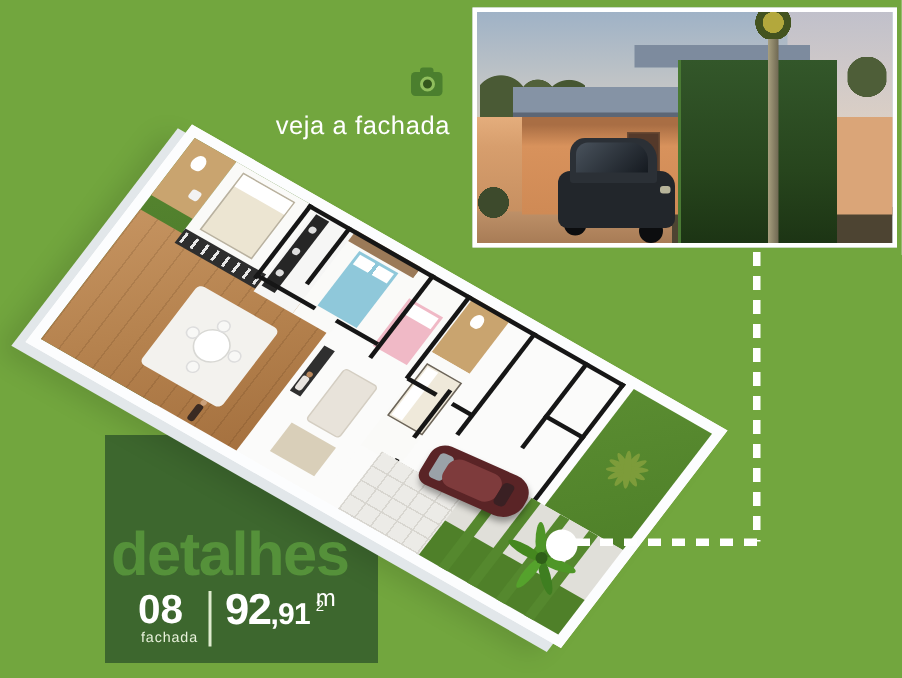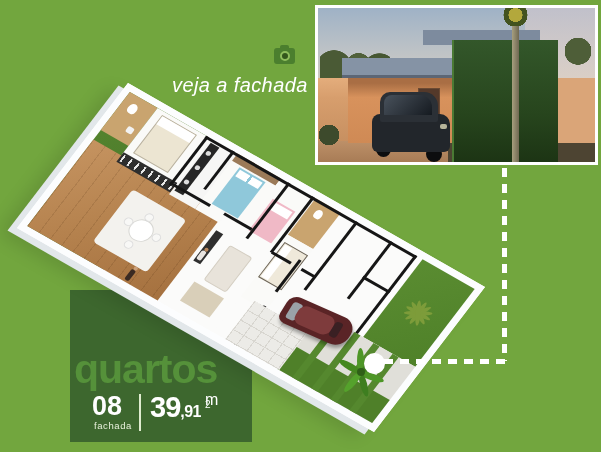--- a/index.html
+++ b/index.html
@@ -10,30 +10,30 @@
   
   .detail-panel{left:70px;top:290px;width:182px;height:152px;background:#3d672e;z-index:1;}
   .detalhes-title{left:74px;top:349px;font-size:41px;font-weight:bold;letter-spacing:-1px;
     color:#55913a;z-index:6;line-height:1;}
   .badge-row{left:92px;top:391px;width:160px;height:48px;z-index:7;}
   .bedrooms-num{left:0;top:2px;font-size:27px;font-weight:bold;color:#fff;line-height:1;}
   .bedrooms-label{left:2px;top:29px;font-size:9.5px;color:#e9f2dc;letter-spacing:.6px;}
   .badge-divider{left:47px;top:3px;width:2px;height:37px;background:#dfeccf;}
   .area-text{left:58px;top:0;white-space:nowrap;color:#fff;}
   .area-main{position:static;font-size:29px;font-weight:bold;letter-spacing:-1px;}
-  .area-dec{position:static;font-size:16px;font-weight:bold;letter-spacing:-0.5px;}
+  .area-dec{position:static;font-size:20px;font-weight:bold;letter-spacing:-0.5px;}
   .area-unit{position:static;font-size:16px;font-weight:normal;margin-left:4px;}
   .area-sup{position:static;font-size:10px;vertical-align:9px;}
 
   
   .facade-note{left:172px;top:48px;width:128px;height:46px;z-index:3;}
   .cam{right:5px;top:0;width:21px;height:16px;background:#4b7f2e;border-radius:3px;}
   .cam:before{content:"";position:absolute;left:6px;top:-3px;width:9px;height:5px;background:#4b7f2e;border-radius:2px 2px 0 0;}
   .cam-lens{left:5.5px;top:3px;width:10px;height:10px;border-radius:50%;border:2px solid #8fbe5d;background:#33571c;}
-  .facade-label{right:0;top:26px;width:128px;text-align:right;color:#fff;font-size:20px;letter-spacing:.4px;white-space:nowrap;font-style:italic;}
+  .facade-label{right:0;top:26px;width:128px;text-align:right;color:#fff;font-size:17px;letter-spacing:.4px;white-space:nowrap;}
 
   
   .photo{left:315px;top:5px;width:283px;height:160px;border:3px solid #fff;z-index:6;background:#b6c3d0;}
   .photo-inner{left:0;top:0;width:277px;height:154px;overflow:hidden;}
   .ph-sky{left:0;top:0;width:277px;height:90px;background:linear-gradient(180deg,#9fb2c6 0%,#c2c5c6 55%,#d8ccba 100%);}
   .ph-sky-r{right:0;top:0;width:70px;height:80px;background:linear-gradient(180deg,#c9c4cc,#e0d2c6);opacity:.8;}
   .ph-trees-l{left:2px;top:40px;width:70px;height:34px;background:radial-gradient(circle at 20% 60%,#4a5a35 0 30%,transparent 31%),radial-gradient(circle at 55% 50%,#51613a 0 28%,transparent 29%),radial-gradient(circle at 85% 65%,#465732 0 26%,transparent 27%);}
   .ph-tree-r{right:4px;top:30px;width:26px;height:44px;background:radial-gradient(circle at 50% 30%,#4e5e38 0 40%,transparent 41%);}
   .ph-wall{left:0;top:70px;width:277px;height:66px;background:linear-gradient(180deg,#e4ad7c 0%,#d79e6d 30%,#c68f60 100%);}
   .ph-ground-l{left:0;top:133px;width:140px;height:21px;background:linear-gradient(180deg,#bd9068,#a87c56);}
@@ -284,22 +284,22 @@
       <div class="ph-car-body"></div>
       <div class="ph-car-cab"></div>
       <div class="ph-car-glass"></div>
       <div class="ph-car-light"></div>
       <div class="ph-pole"></div>
       <div class="ph-crown"></div>
       <div class="ph-bush"></div>
     </div>
   </div>
 
-  <div class="detalhes-title">quartos</div>
+  <div class="detalhes-title">detalhes</div>
 
   <div class="badge-row">
     <div class="bedrooms-num">08</div>
     <div class="bedrooms-label">fachada</div>
     <div class="badge-divider"></div>
-    <div class="area-text"><span class="area-main">39</span><span class="area-dec">,91</span><span class="area-unit"><span>m</span><span class="area-sup">2</span></span></div>
+    <div class="area-text"><span class="area-main">92</span><span class="area-dec">,91</span><span class="area-unit"><span>m</span><span class="area-sup">2</span></span></div>
   </div>
 
 </div>
 
 </body></html>

